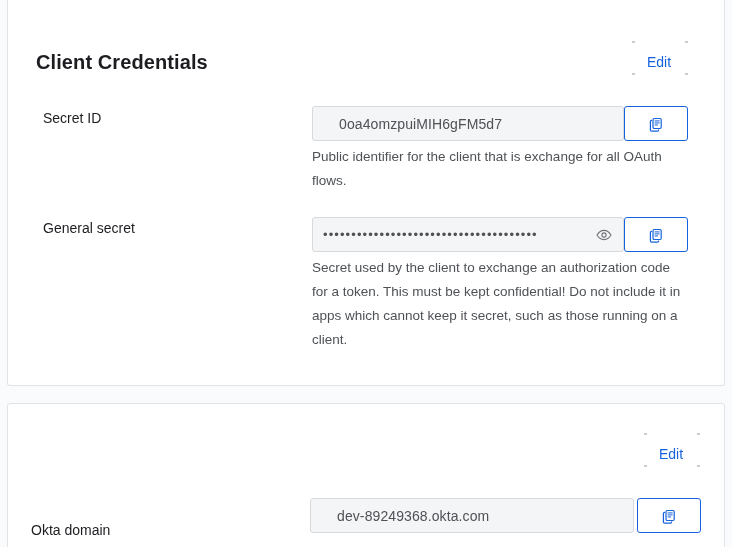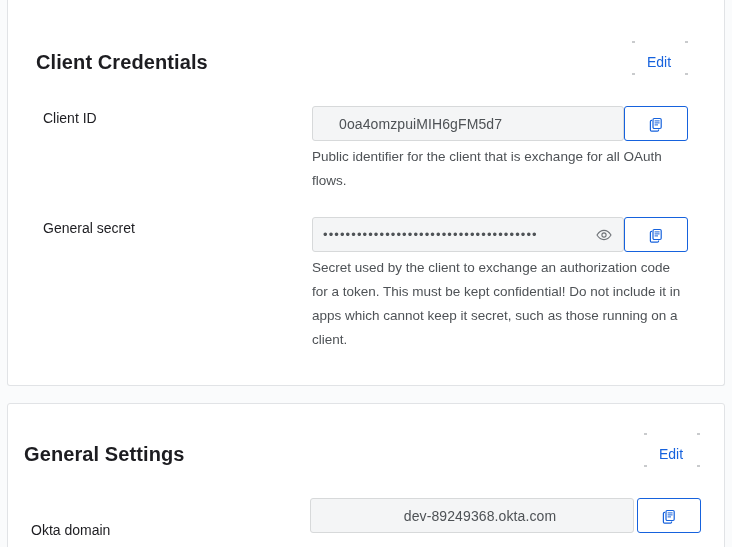--- a/index.html
+++ b/index.html
@@ -102,21 +102,21 @@
     border-radius: 3px;
     height: 35px;
     display: flex;
     align-items: center;
     padding: 0 10px;
     font-size: 14px;
     color: #4e5256;
   }
   #input-client-id { left: 312px; top: 106px; width: 312px; }
   #input-client-secret { left: 312px; top: 217px; width: 312px; }
-  #input-okta-domain { left: 310px; top: 498px; width: 324px; text-align: center; }
+  #input-okta-domain { left: 310px; top: 498px; width: 324px; }
 
   .input-text {
     flex: 1 1 auto;
     white-space: nowrap;
     overflow: hidden;
     text-overflow: clip;
     letter-spacing: 0.1px;
     margin-left: 16px;
   }
   .secret-dots {
@@ -177,21 +177,21 @@
   <div class="card-title" id="credentials-title">Client Credentials</div>
 
   <div class="edit-dots" id="credentials-edit-dots">
     <span class="tl"></span>
       <span class="tr"></span>
       <span class="bl"></span>
       <span class="br"></span>
   </div>
   <a class="edit-link" id="credentials-edit">Edit</a>
 
-  <div class="field-label" id="label-client-id">Client ID</div>
+  <div class="field-label" id="label-client-id">Secret ID</div>
 
   <div class="input-box" id="input-client-id">
     <span class="input-text">0oa4omzpuiMIH6gFM5d7</span>
   </div>
 
   <div class="copy-btn" id="copy-client-id">
     <svg width="16" height="16" viewBox="0 0 16 16">
       <rect x="5" y="2.5" width="8.2" height="10" rx="1.2" fill="none" stroke="#1662dd" stroke-width="1.2"></rect>
       <path d="M10.6 13.6v0.4a1.2 1.2 0 0 1-1.2 1.2H3.6a1.2 1.2 0 0 1-1.2-1.2V5.6a1.2 1.2 0 0 1 1.2-1.2H4" fill="none" stroke="#1662dd" stroke-width="1.2"></path>
       <rect x="6.6" y="4.4" width="5" height="1" fill="#1662dd"></rect>
@@ -221,21 +221,20 @@
       <rect x="6.6" y="4.4" width="5" height="1" fill="#1662dd"></rect>
       <rect x="6.6" y="6.4" width="5" height="1" fill="#1662dd"></rect>
       <rect x="6.6" y="8.4" width="3.4" height="1" fill="#1662dd"></rect>
     </svg>
   </div>
 
   <div class="helper-text" id="help-client-secret">Secret used by the client to exchange an authorization code for a token. This must be kept confidential! Do not include it in apps which cannot keep it secret, such as those running on a client.</div>
 
   <div class="card" id="card-general"></div>
 
-  <div class="card-title" id="general-title">General Settings</div>
 
   <div class="edit-dots" id="general-edit-dots">
     <span class="tl"></span>
       <span class="tr"></span>
       <span class="bl"></span>
       <span class="br"></span>
   </div>
   <a class="edit-link" id="general-edit">Edit</a>
 
   <div class="field-label" id="label-okta-domain">Okta domain</div>

